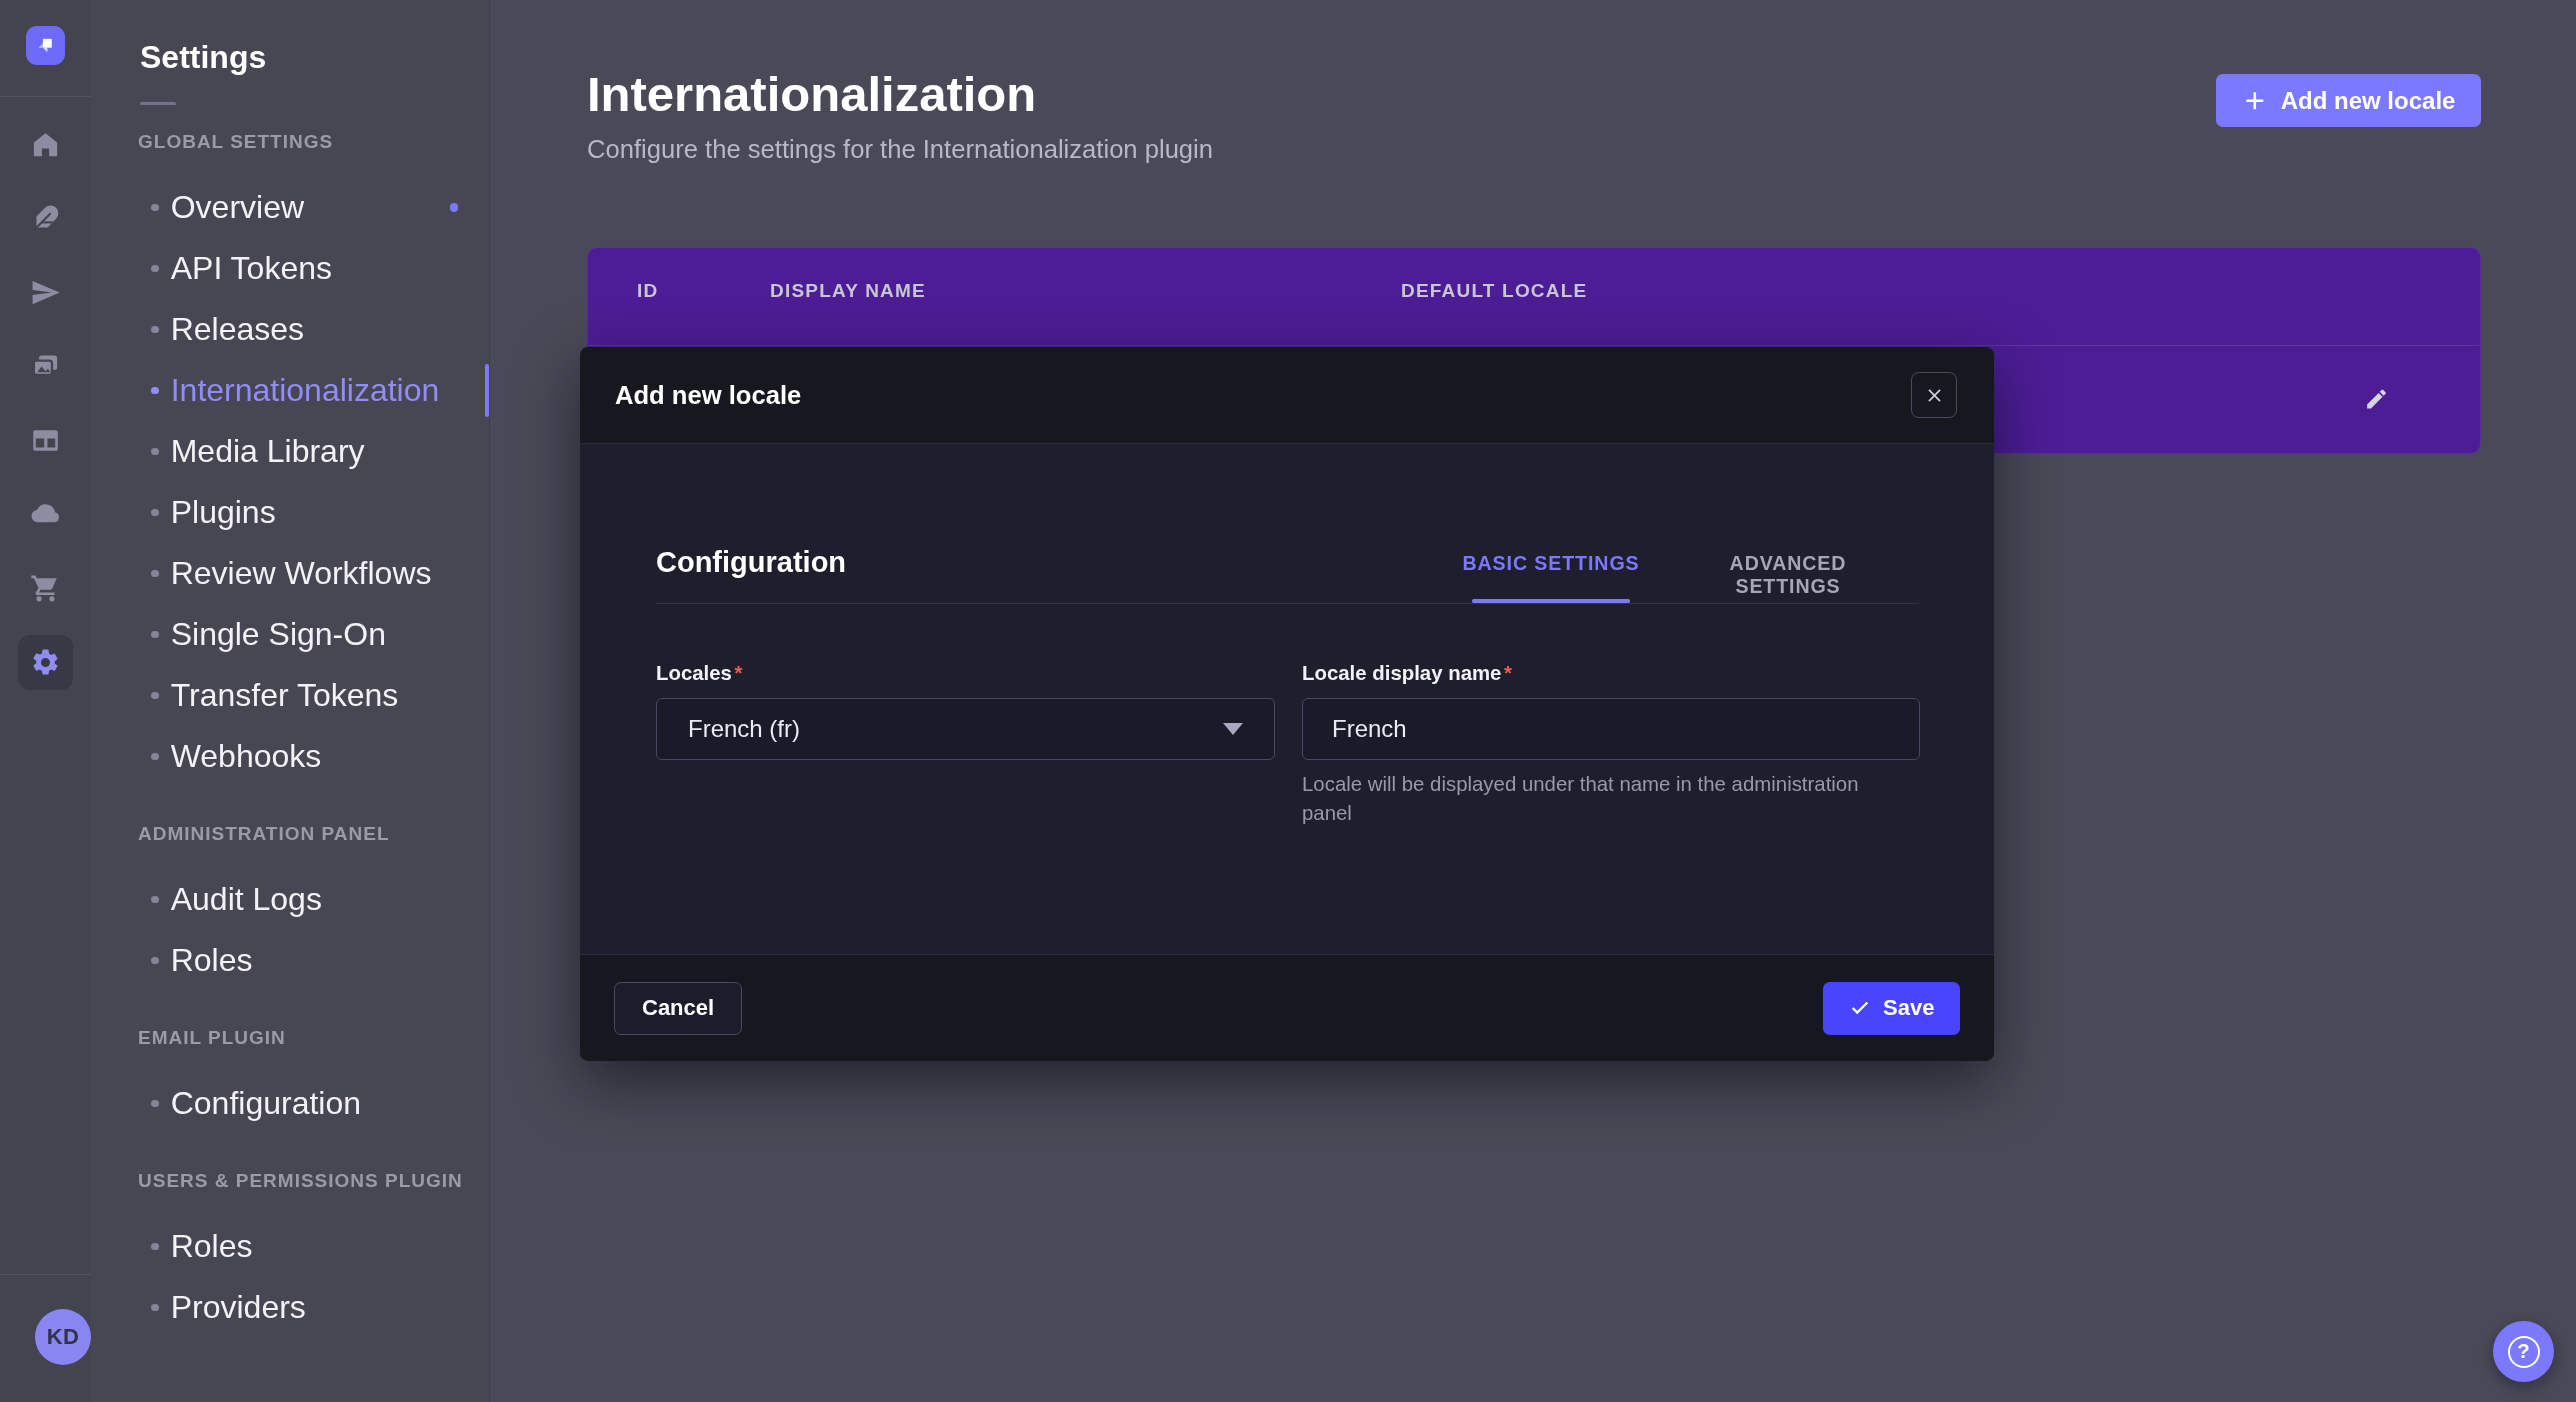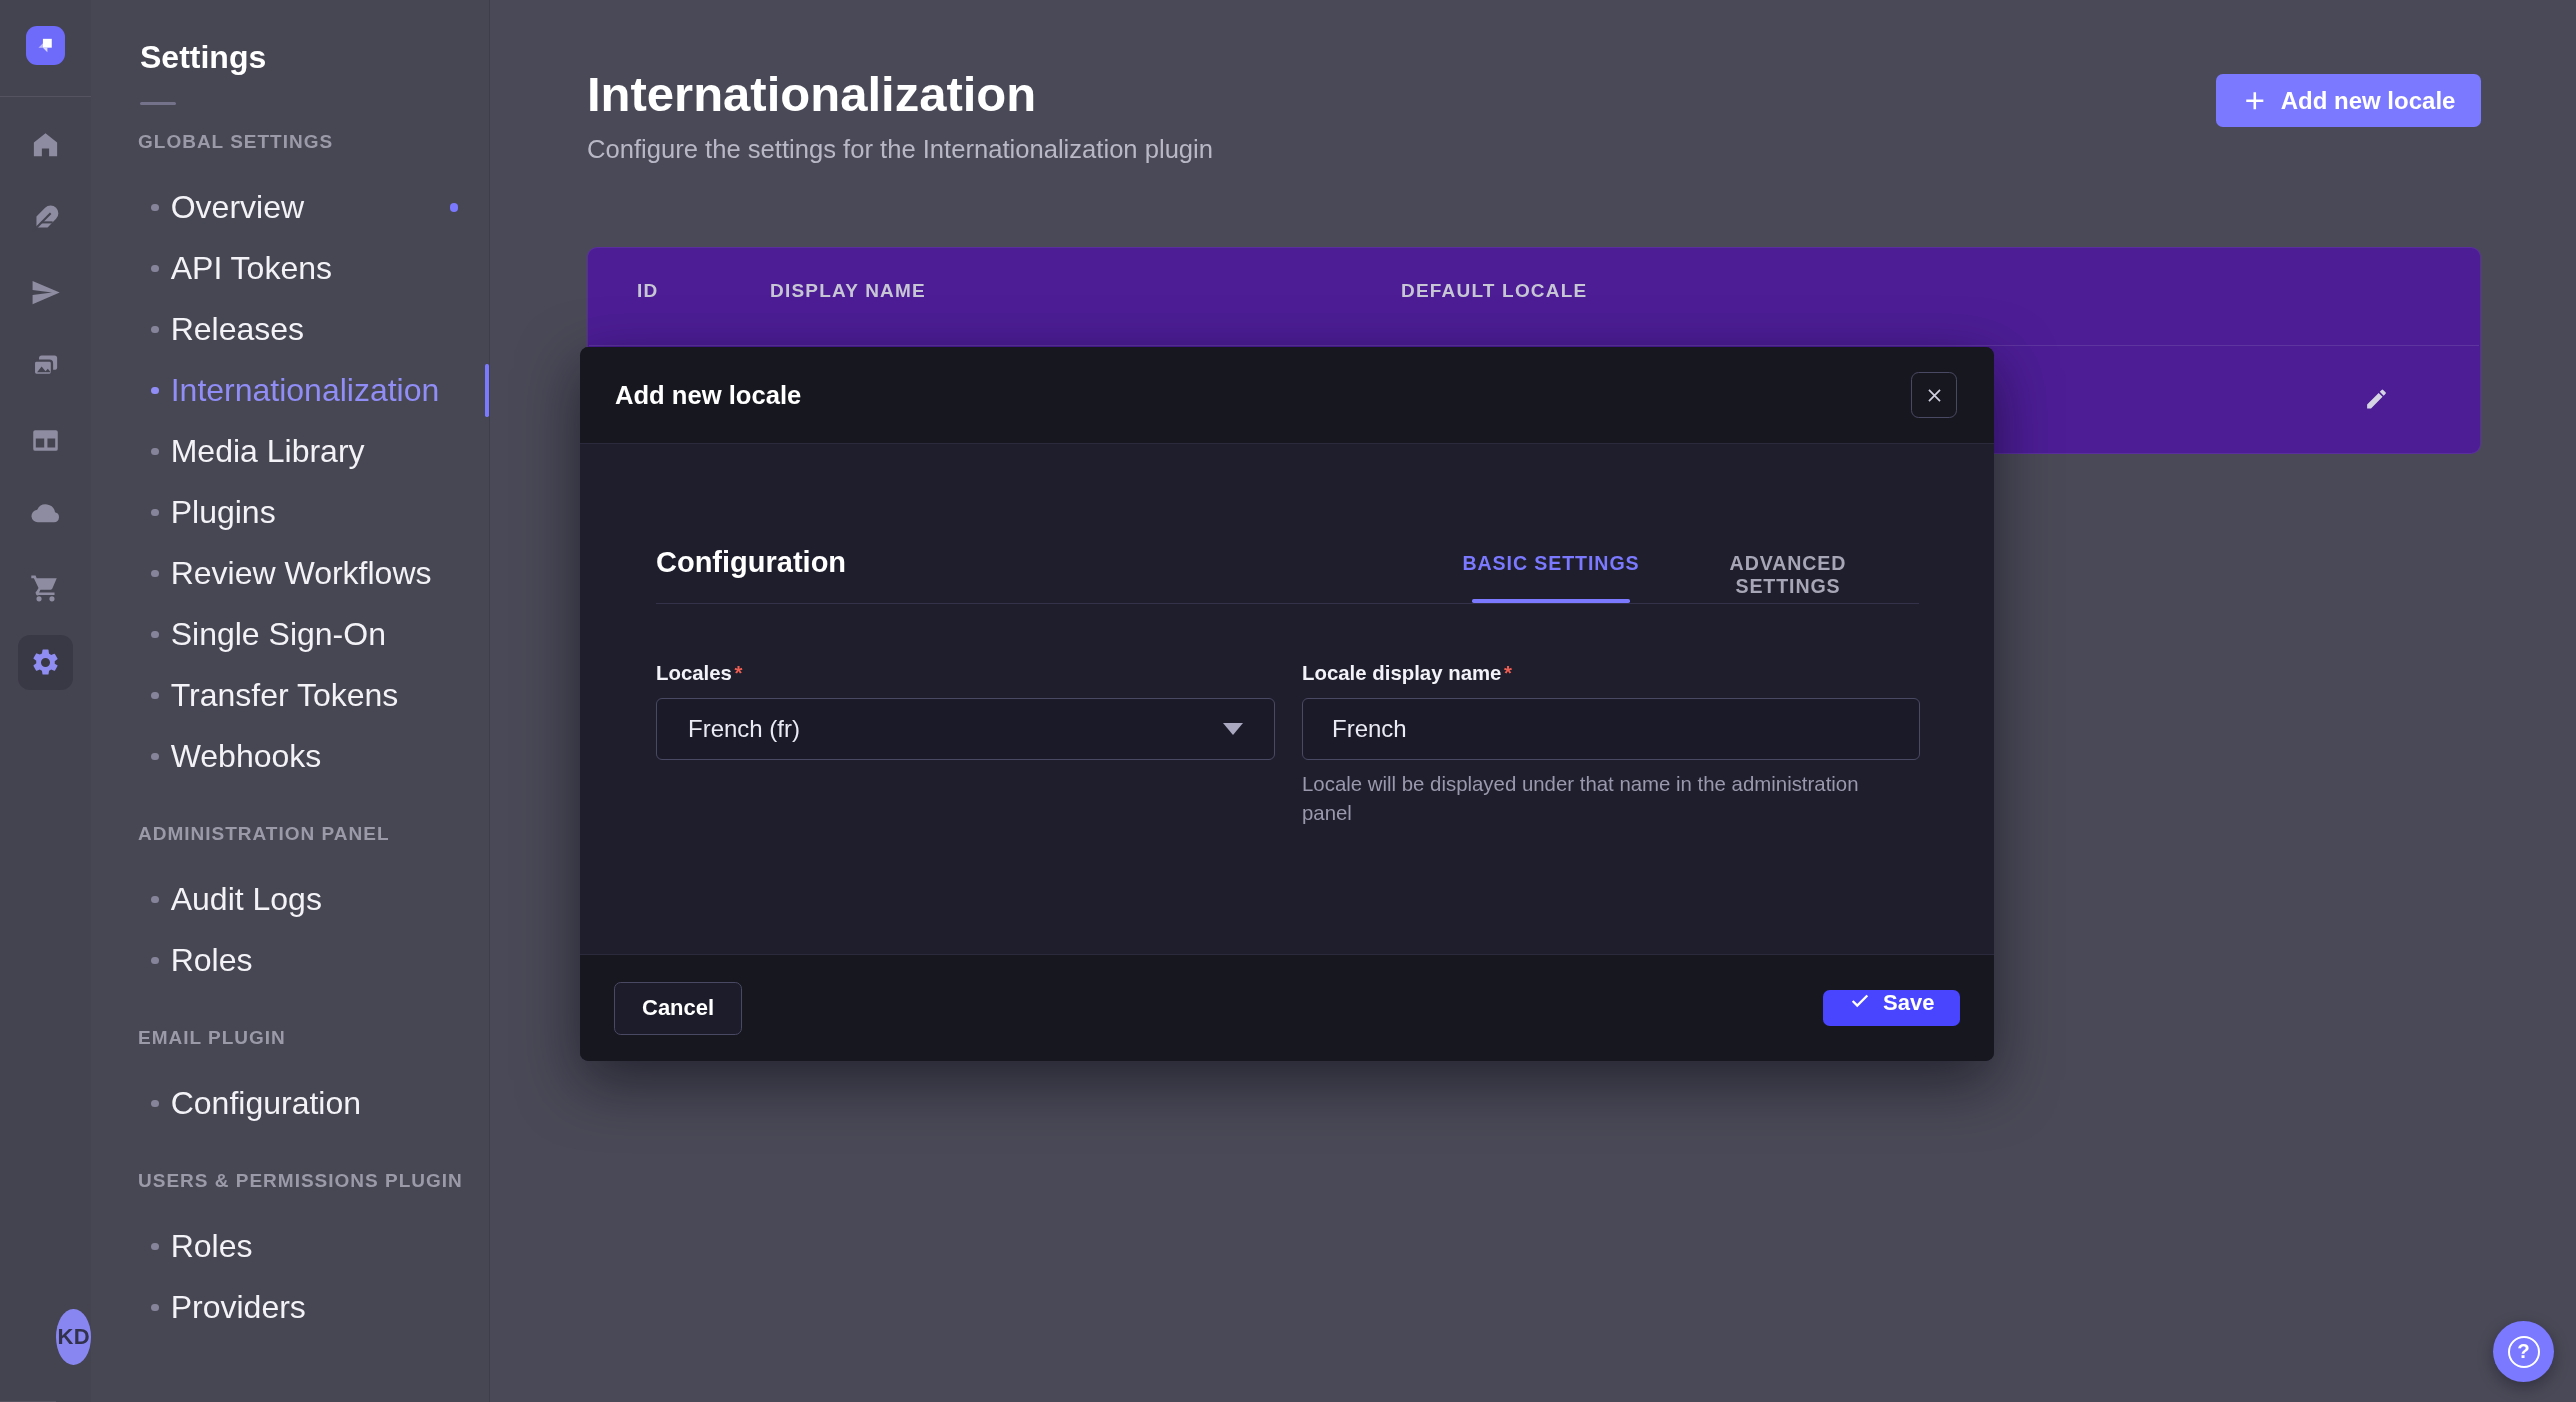--- a/index.html
+++ b/index.html
@@ -19,21 +19,21 @@
     margin-top:25.6px;width:39px;height:39px;border-radius:11px;
     background:#6e6bfa;display:flex;align-items:center;justify-content:center;
   }
   .rail-div{width:91px;height:0.9px;background:#54535f;margin-top:31px;}
   .rail-nav{margin-top:11px;display:flex;flex-direction:column;align-items:center;}
   .rail-item{width:74px;height:74px;display:flex;align-items:center;justify-content:center;cursor:pointer;}
   .rail-item .tile{width:55px;height:55px;border-radius:12px;display:flex;align-items:center;justify-content:center;}
   .rail-item.active .tile{background:#393845;}
   .rail-item svg{width:31px;height:31px;fill:#8d8ca0;stroke:none;}
   .rail-item.active svg{fill:#8f8df2;}
-  .rail-bottom{margin-top:auto;width:91px;display:flex;flex-direction:row;align-items:flex-end;}
+  .rail-bottom{margin-top:auto;width:91px;display:flex;flex-direction:column;align-items:flex-end;}
   .rail-bottom .rail-div{margin-top:0;}
   .avatar{
     margin:34px 0 37px;width:56px;height:56px;border-radius:50%;
     background:#8886f0;color:#32324d;font-weight:bold;font-size:22px;
     display:flex;align-items:center;justify-content:center;letter-spacing:0.4px;cursor:pointer;
   }
   
   .subnav{
     position:absolute;left:91px;top:0;width:399px;height:1402px;
     background:#474653;border-right:0.9px solid #3e3d49;box-sizing:border-box;
@@ -123,23 +123,23 @@
   .m-foot{
     position:absolute;left:0;right:0;bottom:0;height:107px;background:#17171f;
     border-top:0.9px solid #2b2a3d;display:flex;align-items:center;justify-content:space-between;
     padding:0 34px;box-sizing:border-box;
   }
   .btn-cancel{
     height:53px;padding:0 27px;border-radius:6.8px;border:0.9px solid #4a4964;background:#1d1c2a;
     color:#fff;font-size:22px;font-weight:bold;cursor:pointer;font-family:"Liberation Sans", sans-serif;
   }
   .btn-save{
-    height:36px;padding:0 25.6px;border-radius:6.8px;border:none;background:#4945ff;
+    height:53px;padding:0 25.6px;border-radius:6.8px;border:none;background:#4945ff;
     color:#fff;font-size:22px;font-weight:bold;cursor:pointer;
-    display:flex;gap:12px;font-family:"Liberation Sans", sans-serif;
+    display:flex;align-items:center;gap:12px;font-family:"Liberation Sans", sans-serif;
   }
   .btn-save svg{width:22px;height:22px;stroke:#fff;stroke-width:2.6;fill:none;}
   
   .fab{
     position:absolute;left:2493px;top:1321px;width:61px;height:61px;border-radius:50%;
     background:#7b79ff;border:none;cursor:pointer;display:flex;align-items:center;justify-content:center;
     box-shadow:0 5.1px 15.3px rgba(10,10,25,.35);
   }
   .fab .qmark{
     width:32px;height:32px;border-radius:50%;border:2.6px solid #fff;box-sizing:border-box;

